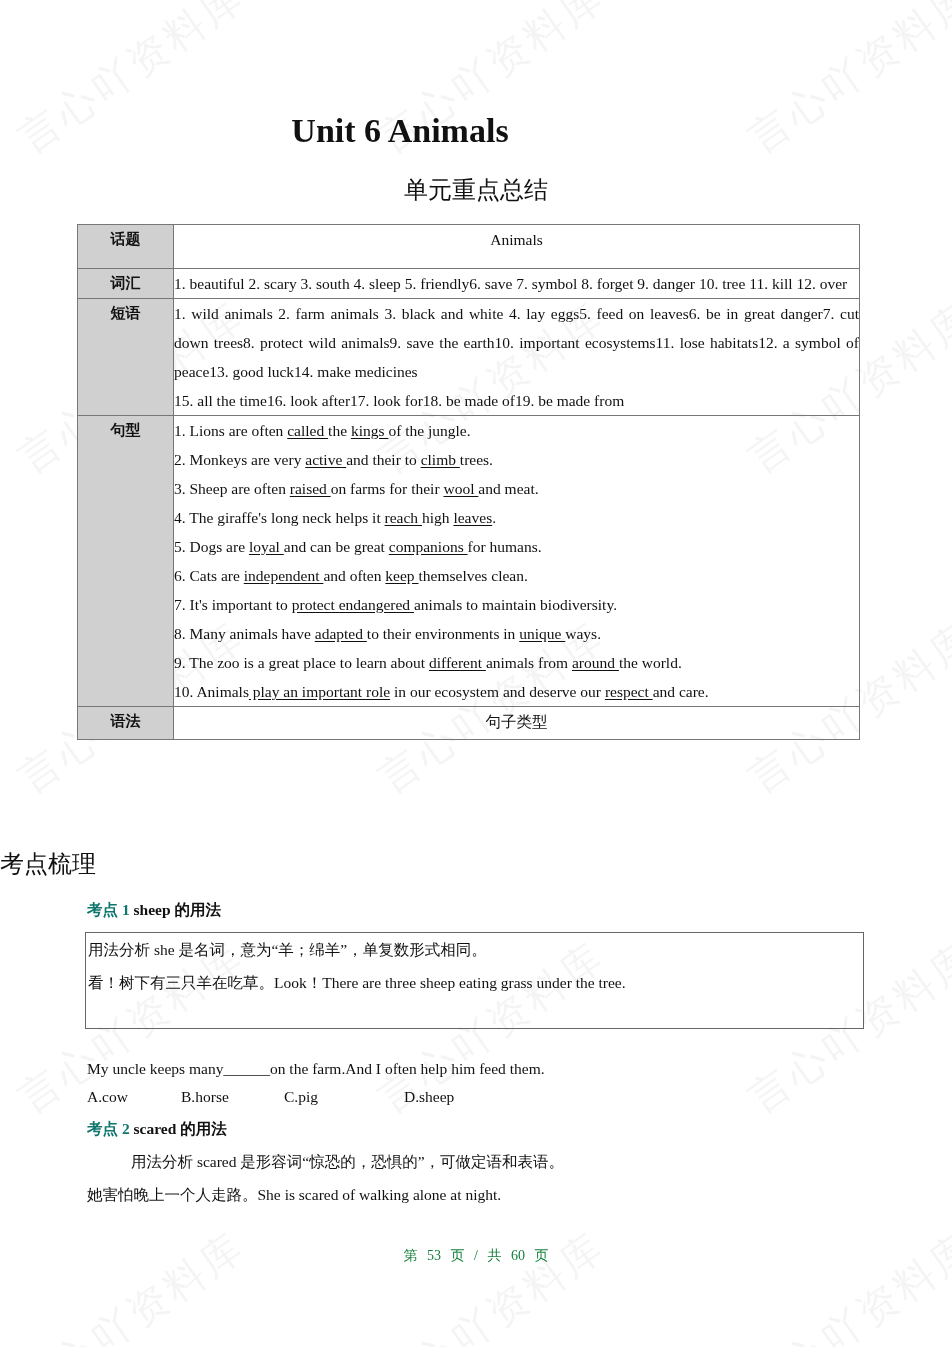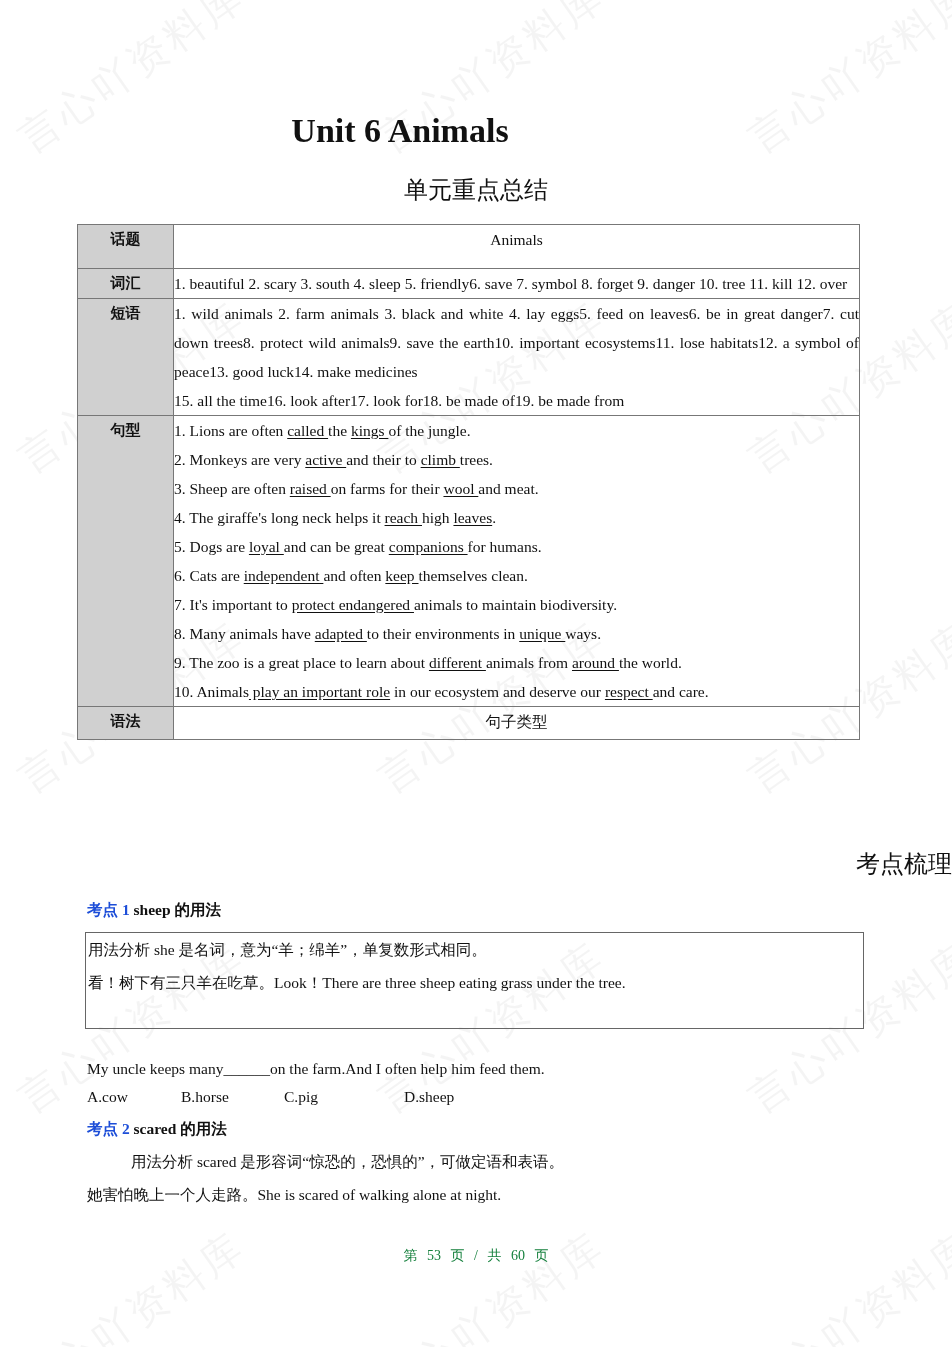--- a/index.html
+++ b/index.html
@@ -28,25 +28,25 @@
       width: 95px; background: #d0d0d0; text-align: center; font-weight: bold;
       font-family: "DejaVu Sans", sans-serif; font-size: 15px; padding-top: 0;
     }
     td.content { padding: 1px 8px 2px 8px; }
     td.content.center { text-align: center; }
     td.justify { text-align: justify; }
     .hdr { font-weight: normal; }
     .line { display: block; }
     u { text-decoration: underline; text-underline-offset: 2px; }
     .section-title {
-      position: absolute; top: 848px; left: 0; width: 952px; text-align: right;
+      position: absolute; top: 848px; left: 0; width: 952px; text-align: left;
       font-size: 24px; font-family: "DejaVu Serif", serif;
     }
     .kd-head { position: absolute; left: 87px; font-size: 15.5px; font-weight: bold; }
-    .kd-red { color: #1d4ed8; }
+    .kd-red { color: #0f766e; }
     .box {
       position: absolute; top: 932px; left: 85px; width: 779px; height: 97px;
       border: 1px solid #666; box-sizing: border-box; padding: 0 2px; font-size: 15.5px; line-height: 33px;
     }
     .para { position: absolute; left: 87px; font-size: 15.5px; }
     .opts { position: absolute; left: 87px; top: 1088px; font-size: 15.5px; }
     .opts span { display: inline-block; }
     .bold { font-weight: normal; }
     .footer {
       position: absolute; top: 1247px; left: 0; width: 952px; text-align: center;

